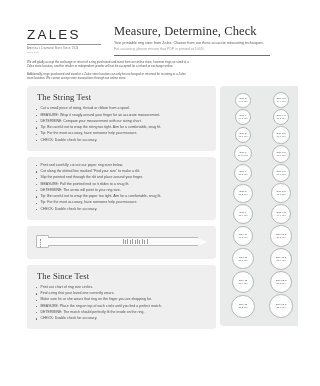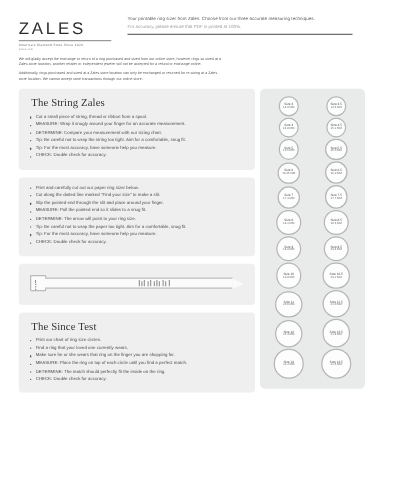--- a/index.html
+++ b/index.html
@@ -4,21 +4,21 @@
 <style>
   html,body{margin:0;padding:0;}
   body{
     width:298px;height:386px;
     background:#ffffff;
     font-family:"Liberation Sans",sans-serif;
     color:#3b3b3b;
     overflow:hidden;
     position:relative;
   }
-  .page{position:relative;width:298px;height:386px;box-sizing:border-box;padding:4px;}
+  .page{position:relative;width:298px;height:386px;box-sizing:border-box;padding:16px;}
 
   
   .header{display:flex;align-items:flex-start;padding:9px 8px 0 11px;}
   .logo-block{width:74px;flex:0 0 74px;padding-top:3px;}
   .logo-word{
     font-family:"Liberation Sans",sans-serif;
     font-size:13.5px;letter-spacing:2.2px;color:#2b2b2b;
     line-height:1;font-weight:400;
   }
   .logo-rule{height:1px;background:#9a9a9a;margin:2.5px 0 1.5px 0;width:100%;}
@@ -124,38 +124,39 @@
   <div class="header">
 
     <div class="logo-block">
       <div class="logo-word">ZALES</div>
       <div class="logo-rule"></div>
       <div class="logo-tag">America's Diamond Store Since 1924</div>
       <div class="logo-tag2">zales.com</div>
     </div>
 
     <div class="head-text">
+      <h1 class="head-title">Measure, Determine, Check</h1>
       <p class="head-sub">Your printable ring sizer from Zales. Choose from our three accurate measuring techniques.</p>
       <p class="head-sub2">For accuracy, please ensure that PDF is printed at 100%.</p>
       <div class="head-rule"></div>
     </div>
 
   </div>
 
   <div class="disclaimer">
     <p>We will gladly accept the exchange or return of a ring purchased and sized from our online store, however rings so sized at a Zales store location, another retailer or independent jeweler will not be accepted for a refund or exchange online.</p>
     <p>Additionally, rings purchased and sized at a Zales store location can only be exchanged or returned for re-sizing at a Zales store location. We cannot accept store transactions through our online store.</p>
   </div>
 
   <div class="body-wrap">
 
     <div class="left-col">
 
       <div class="panel">
-        <div class="panel-title">The String Zales</div>
+        <div class="panel-title">The String Test</div>
         <ul class="steps">
           <li>Cut a small piece of string, thread or ribbon from a spool.</li>
           <li>MEASURE: Wrap it snugly around your finger for an accurate measurement.</li>
           <li>DETERMINE: Compare your measurement with our sizing chart.</li>
           <li>Tip: Be careful not to wrap the string too tight. Aim for a comfortable, snug fit.</li>
           <li>Tip: For the most accuracy, have someone help you measure.</li>
           <li>CHECK: Double check for accuracy.</li>
         </ul>
       </div>
 

